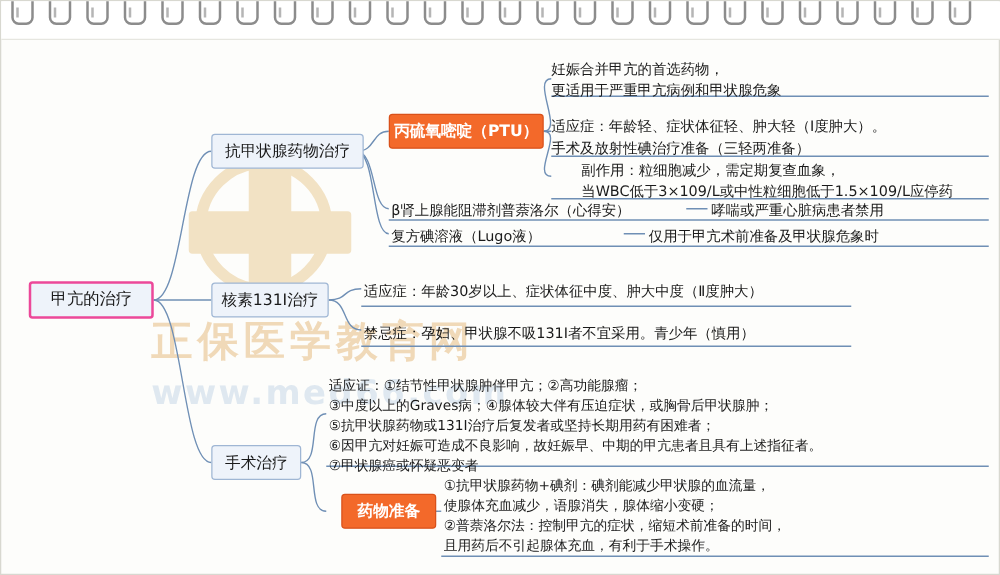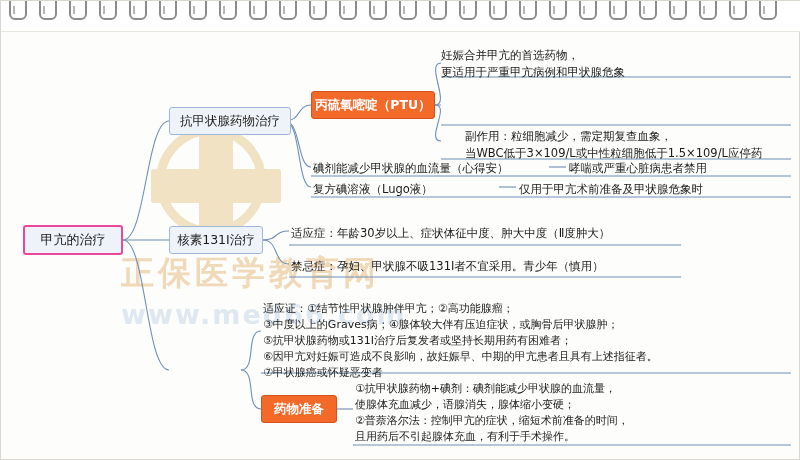--- a/index.html
+++ b/index.html
@@ -168,41 +168,44 @@
   </svg>
 
   <div class="node box-root" style="left:22px;top:224px;width:100px;height:30px;">甲亢的治疗</div>
 
   <div class="node box-blue" style="left:168px;top:106px;width:122px;height:28px;">抗甲状腺药物治疗</div>
 
   <div class="node box-orange" style="left:310px;top:90px;width:124px;height:28px;">丙硫氧嘧啶（PTU）</div>
 
   <div class="txt" style="left:440px;top:46px;width:350px;">妊娠合并甲亢的首选药物，
 更适用于严重甲亢病例和甲状腺危象</div>
+  <div class="txt" style="left:440px;top:92px;width:350px;">适应症：年龄轻、症状体征轻、肿大轻（Ⅰ度肿大）。
+手术及放射性碘治疗准备（三轻两准备）</div>
   <div class="txt" style="left:464px;top:127px;width:350px;">副作用：粒细胞减少，需定期复查血象，
 当WBC低于3×109/L或中性粒细胞低于1.5×109/L应停药</div>
 
-  <div class="txt" style="left:312px;top:159px;width:250px;">碘剂能减少甲状腺的血流量（心得安）</div>
+  <div class="txt" style="left:312px;top:159px;width:250px;">β肾上腺能阻滞剂普萘洛尔（心得安）</div>
   <div class="txt" style="left:312px;top:180px;width:200px;">复方碘溶液（Lugo液）</div>
 
   <div class="txt" style="left:568px;top:159px;width:230px;">哮喘或严重心脏病患者禁用</div>
   <div class="txt" style="left:518px;top:180px;width:270px;">仅用于甲亢术前准备及甲状腺危象时</div>
 
   <div class="node box-blue" style="left:168px;top:225px;width:94px;height:28px;">核素131Ⅰ治疗</div>
 
   <div class="txt" style="left:290px;top:224px;width:400px;">适应症：年龄30岁以上、症状体征中度、肿大中度（Ⅱ度肿大）</div>
   <div class="txt" style="left:290px;top:257px;width:400px;">禁忌症：孕妇、甲状腺不吸131Ⅰ者不宜采用。青少年（慎用）</div>
 
+  <div class="node box-blue" style="left:168px;top:355px;width:72px;height:28px;">手术治疗</div>
 
   <div class="txt txt-sm" style="left:262px;top:300px;width:530px;">适应证：①结节性甲状腺肿伴甲亢；②高功能腺瘤；
 ③中度以上的Graves病；④腺体较大伴有压迫症状，或胸骨后甲状腺肿；
 ⑤抗甲状腺药物或131Ⅰ治疗后复发者或坚持长期用药有困难者；
 ⑥因甲亢对妊娠可造成不良影响，故妊娠早、中期的甲亢患者且具有上述指征者。
 ⑦甲状腺癌或怀疑恶变者</div>
 
-  <div class="node box-orange" style="left:260px;top:394px;width:76px;height:28px;">药物准备</div>
+  <div class="node box-orange" style="left:272px;top:394px;width:76px;height:28px;">药物准备</div>
 
   <div class="txt txt-sm" style="left:354px;top:380px;width:440px;">①抗甲状腺药物+碘剂：碘剂能减少甲状腺的血流量，
 使腺体充血减少，语腺消失，腺体缩小变硬；
 ②普萘洛尔法：控制甲亢的症状，缩短术前准备的时间，
 且用药后不引起腺体充血，有利于手术操作。</div>
 
 </div>
 
 </body></html>

